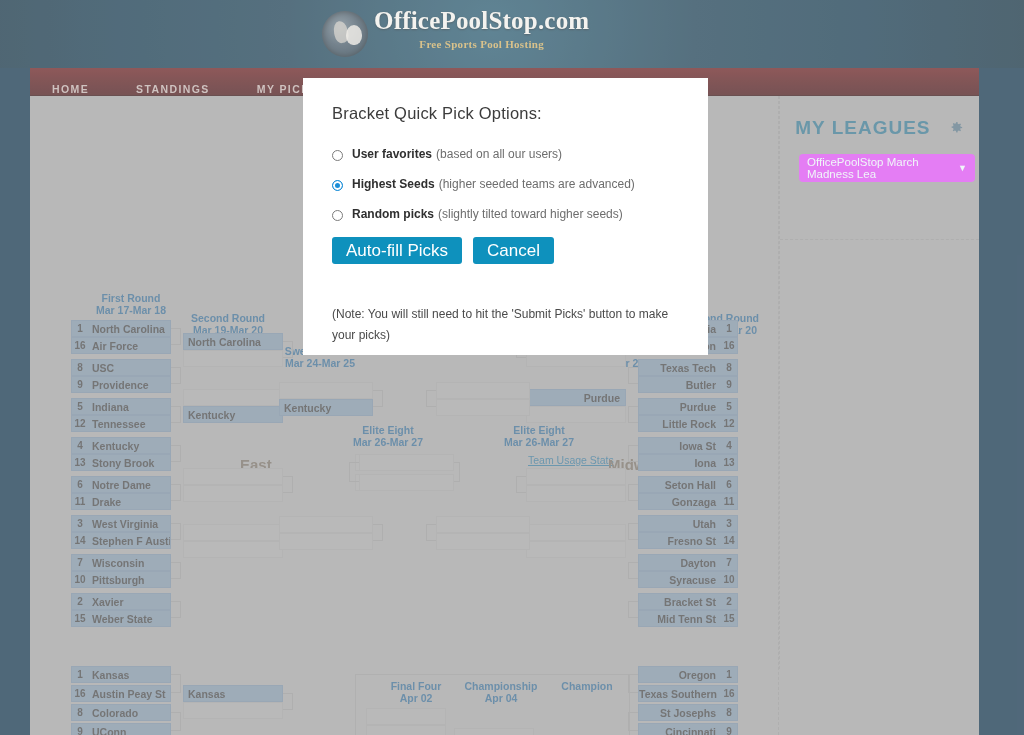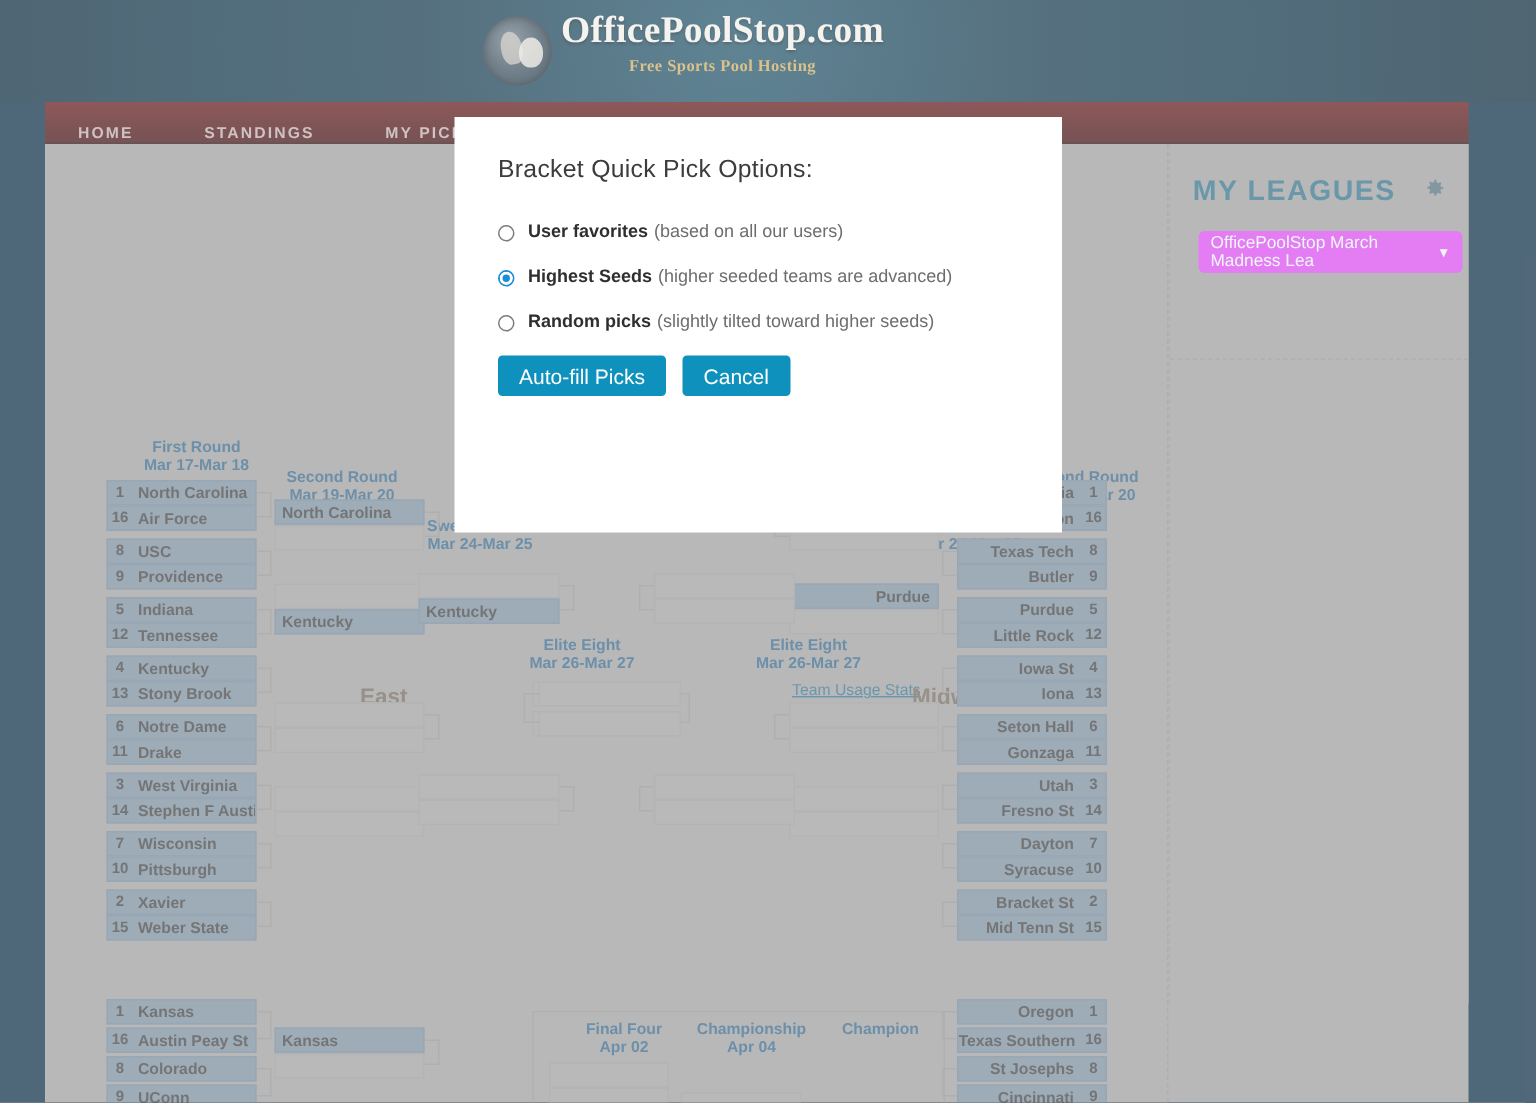--- a/index.html
+++ b/index.html
@@ -135,21 +135,21 @@
   .opt-row{ display:flex; align-items:flex-end; margin-bottom:16px; font-size:12px;}
   .radio{
     width:11px;height:11px;border-radius:50%; border:1px solid #7b7b7b;
     background:#fff; margin-right:9px; margin-top:2px; flex:0 0 11px; position:relative;
   }
   .radio.checked{ border-color:#1a8ed8; background:#1a8ed8; box-shadow: inset 0 0 0 2px #fff;}
   .opt-strong{ font-weight:bold; color:#2f2f2f;}
   .opt-dim{ color:#6d6d6d; margin-left:4px;}
   .btn-row{ display:flex; margin-top:14px;}
   .btn{
-    background:#0e91bd; color:#fff; font-size:14px; border:none; border-radius:3px;
+    background:#0e91bd; color:#fff; font-size:17px; border:none; border-radius:3px;
     padding:0 14px; height:27px; cursor:pointer; display:flex;align-items:center;
     font-family:"Liberation Sans", sans-serif;
   }
   .btn + .btn{ margin-left:11px;}
   .modal-note{
     margin-top:40px; font-size:12px; color:#4a4a4a; line-height:21px; width:345px;
   }
 </style>
 </head>
 <body>
@@ -568,13 +568,14 @@
   <div class="opt-row">
     <span class="radio"></span>
     <span><span class="opt-strong">Random picks</span><span class="opt-dim">(slightly tilted toward higher seeds)</span></span>
   </div>
 
   <div class="btn-row">
     <button class="btn">Auto-fill Picks</button>
     <button class="btn">Cancel</button>
   </div>
 
+  <div class="modal-note">(Note: You will still need to hit the 'Submit Picks' button to make your picks)</div>
 </div>
 
 </body></html>

